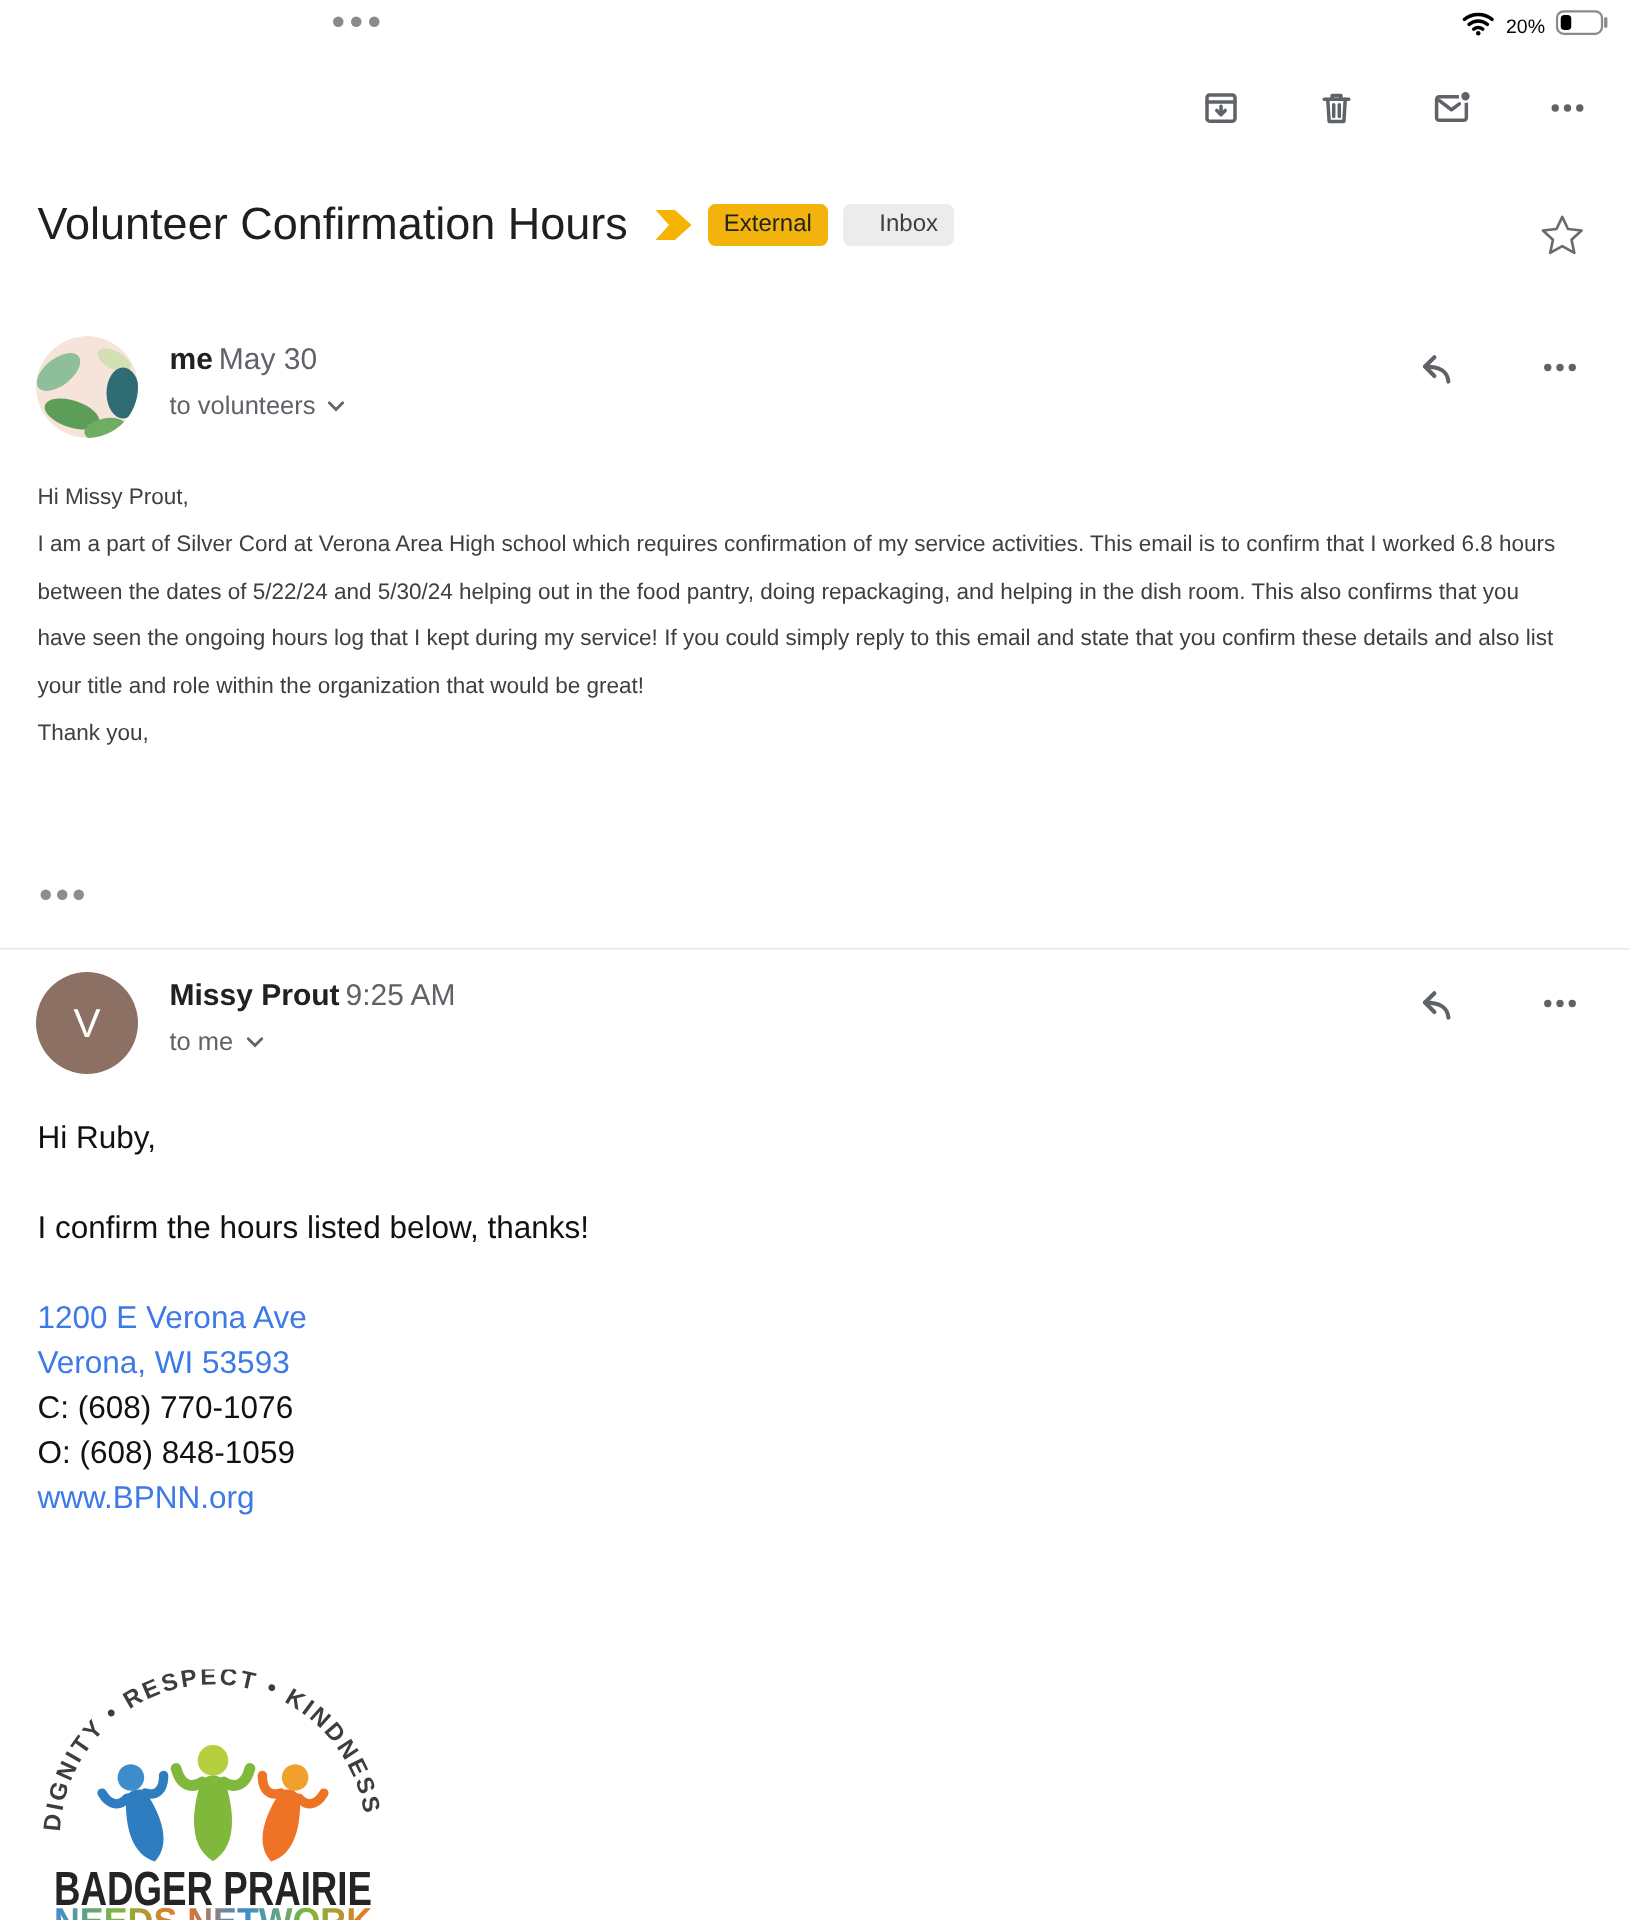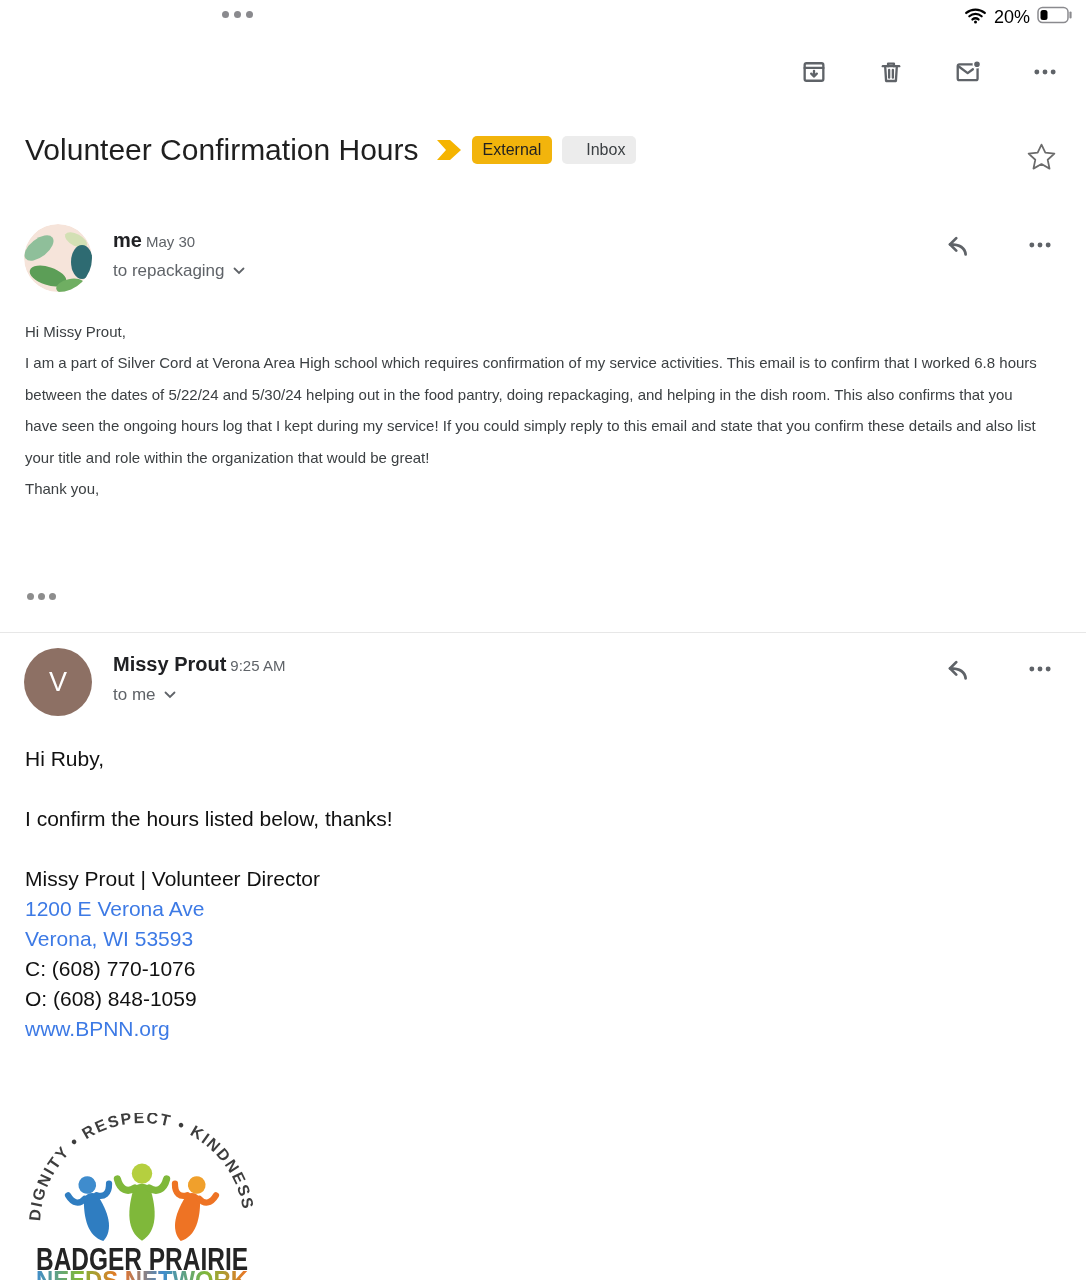--- a/index.html
+++ b/index.html
@@ -4,21 +4,21 @@
 <style>
   * { margin:0; padding:0; box-sizing:border-box; }
   html,body { background:#fff; }
   body { font-family:"Liberation Sans", sans-serif; }
   .page { position:relative; width:1086px; height:1280px; background:#ffffff; overflow:hidden; }
 
   
   .handle-dots { position:absolute; top:11px; left:222px; display:flex; gap:5px; cursor:pointer; }
   .handle-dots i { width:7px; height:7px; border-radius:50%; background:#8a8a8e; }
   .status-right { position:absolute; top:6px; right:12px; display:flex; align-items:center; gap:7px; }
-  .battery-pct { font-size:18px; color:#000; }
+  .battery-pct { font-size:13px; color:#000; }
 
   
   .toolbar { position:absolute; top:57px; right:26px; display:flex; gap:47px; align-items:center; }
   .icon-btn { width:30px; height:30px; display:flex; align-items:center; justify-content:center; cursor:pointer; }
 
   
   .subject-row { position:absolute; top:133px; left:25px; display:flex; align-items:center; }
   .subject-title { font-size:30px; font-weight:400; color:#1f1f1f; white-space:nowrap; }
   .imp-marker { margin-left:16px; display:flex; }
   .badge { margin-left:10px; font-size:16px; font-weight:500; padding:5px 11px; border-radius:5px; white-space:nowrap; }
@@ -29,21 +29,21 @@
   
   .avatar { position:absolute; width:68px; height:68px; border-radius:50%; overflow:hidden; cursor:pointer; }
   .avatar1 { top:224px; left:24px; }
   .avatar2 { top:648px; left:24px; background:#8d7064; display:flex; align-items:center; justify-content:center;
              color:#fff; font-size:27px; font-weight:400; }
   .meta { position:absolute; left:113px; }
   .meta1 { top:229px; }
   .meta2 { top:653px; }
   .sender-line { display:flex; align-items:baseline; gap:4px; }
   .sender-name { font-size:20px; font-weight:700; color:#202124; }
-  .msg-date { font-size:15px; color:#5f6368; }
+  .msg-date { font-size:20px; color:#5f6368; }
   .to-line { margin-top:9px; font-size:17px; color:#5f6368; display:flex; align-items:center; gap:8px; cursor:pointer; width:max-content; }
   .actions { position:absolute; right:31px; display:flex; gap:55px; }
   .actions1 { top:230px; }
   .actions2 { top:654px; }
 
   
   .body1 { position:absolute; top:316px; left:25px; width:1024px; font-size:15px; line-height:31.4px;
            color:#3c4043; white-space:pre-line; }
   .trimmed-btn { position:absolute; top:589px; left:25px; display:flex; gap:4px; padding:4px 2px; cursor:pointer; }
   .trimmed-btn i { width:7px; height:7px; border-radius:50%; background:#8d8d8d; }
@@ -145,21 +145,21 @@
       <ellipse cx="24" cy="52" rx="19" ry="9" fill="#5c9e57" transform="rotate(18 24 52)"></ellipse>
       <ellipse cx="46" cy="62" rx="14" ry="7" fill="#6fae62" transform="rotate(-12 46 62)"></ellipse>
     </svg>
   </div>
   <div class="meta meta1">
     <div class="sender-line">
       <span class="sender-name">me</span>
       <span class="msg-date">May 30</span>
     </div>
     <div class="to-line">
-      <span>to repackaging</span>
+      <span>to volunteers</span>
       <svg width="12" height="8" viewBox="0 0 12 8" fill="none" stroke="#5f6368" stroke-width="1.8" stroke-linecap="round">
         <path d="M1.5 1.5 6 6l4.5-4.5"></path>
       </svg>
     </div>
   </div>
   <div class="actions actions1">
     <div class="icon-btn">
       <svg width="30" height="30" viewBox="0 0 24 24" fill="none" stroke="#5f6368" stroke-width="2.2" stroke-linecap="round" stroke-linejoin="round">
         <path d="M20.5 19.5c-.6-5.6-4.5-8-12.5-8"></path>
         <path d="M13 6.5 8 11.5l5 5"></path>
@@ -213,21 +213,20 @@
         <circle cx="5" cy="12" r="2.1"></circle>
           <circle cx="12" cy="12" r="2.1"></circle>
           <circle cx="19" cy="12" r="2.1"></circle>
       </svg>
     </div>
   </div>
 
   <div class="body2">
     <p class="para">Hi Ruby,</p>
     <p class="para">I confirm the hours listed below, thanks!</p>
-    <div class="sig-line">Missy Prout | Volunteer Director</div>
     <div class="sig-line link">1200 E Verona Ave</div>
     <div class="sig-line link">Verona, WI 53593</div>
     <div class="sig-line">C: (608) 770-1076</div>
     <div class="sig-line">O: (608) 848-1059</div>
     <div class="sig-line link">www.BPNN.org</div>
   </div>
 
   <div class="logo">
     <svg width="235" height="190" viewBox="0 0 235 190">
       <defs>

